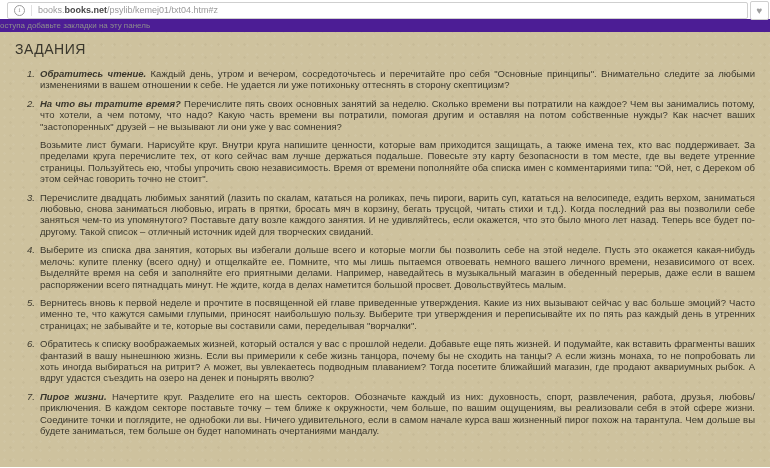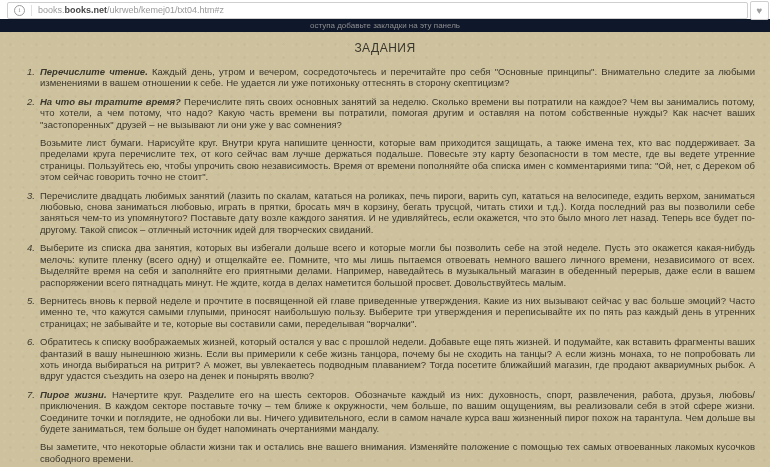--- a/index.html
+++ b/index.html
@@ -23,70 +23,69 @@
   }
   .url-sep{width:1px;height:11px;background:#e0e0e0;flex:0 0 auto;}
   .url-text{font-size:9px;white-space:nowrap;color:#9a9a9a;}
   .url-text .host{color:#4a4a4a;font-weight:bold;}
   .heart-btn{
     width:17px;height:17px;border:1px solid #cfcfcf;border-radius:2px;background:#fff;
     margin-left:2px;display:flex;align-items:center;justify-content:center;
     color:#9e9e9e;font-size:10px;flex:0 0 auto;
   }
   .hintbar{
-    background:#0f172a;height:13px;line-height:13px;font-size:8px;color:#8d8d8d;
-    white-space:nowrap;overflow:hidden;text-align:center;
+    background:#4c1d95;height:13px;line-height:13px;font-size:8px;color:#8d8d8d;
+    white-space:nowrap;overflow:hidden;
   }
   
   .content{
     background:#cec29e;
     background-image:
       radial-gradient(rgba(255,255,255,0.05) 1px, transparent 1.5px),
       radial-gradient(rgba(90,70,40,0.05) 1px, transparent 1.5px);
     background-size:9px 9px,13px 13px;
     background-position:0 0,4px 6px;
     height:435px;box-sizing:border-box;
     padding:5px 15px 0 15px;
     color:#39362c;
   }
   .page-title{
-    text-align:center;font-size:12px;font-weight:400;letter-spacing:0.5px;
+    font-size:14px;font-weight:400;letter-spacing:0.5px;
     margin:4px 0 11px 0;color:#39362c;
   }
   .para{
     position:relative;margin:0 0 7px 25px;text-align:justify;
     font-size:9.5px;line-height:11.4px;
   }
   .para .num{position:absolute;left:-13px;top:0;font-style:italic;}
   .para .lead{font-style:italic;font-weight:bold;}
 </style>
 </head>
 <body>
 
 <div class="chrome">
   <div class="urlbar">
     <span class="info-icon">i</span>
     <span class="url-sep"></span>
-    <span class="url-text"><span>books.</span><span class="host">books.net</span><span>/ukrweb/kemej01/txt04.htm#z</span></span>
+    <span class="url-text"><span>books.</span><span class="host">books.net</span><span>/psylib/kemej01/txt04.htm#z</span></span>
   </div>
   <div class="heart-btn">
     <span>♥</span>
   </div>
 </div>
 
 <div class="hintbar">
   <span>оступа добавьте закладки на эту панель</span>
 </div>
 
 <div class="content">
   <div class="page-title">ЗАДАНИЯ</div>
   <div>
-      <div class="para"><span class="num">1.</span><span class="lead">Перечислите чтение. </span><span>Каждый день, утром и вечером, сосредоточьтесь и перечитайте про себя "Основные принципы". Внимательно следите за любыми изменениями в вашем отношении к себе. Не удается ли уже потихоньку оттеснять в сторону скептицизм?</span></div>
+      <div class="para"><span class="num">1.</span><span class="lead">Обратитесь чтение. </span><span>Каждый день, утром и вечером, сосредоточьтесь и перечитайте про себя "Основные принципы". Внимательно следите за любыми изменениями в вашем отношении к себе. Не удается ли уже потихоньку оттеснять в сторону скептицизм?</span></div>
       <div class="para"><span class="num">2.</span><span class="lead">На что вы тратите время? </span><span>Перечислите пять своих основных занятий за неделю. Сколько времени вы потратили на каждое? Чем вы занимались потому, что хотели, а чем потому, что надо? Какую часть времени вы потратили, помогая другим и оставляя на потом собственные нужды? Как насчет ваших "застопоренных" друзей – не вызывают ли они уже у вас сомнения?</span></div>
       <div class="para"><span>Возьмите лист бумаги. Нарисуйте круг. Внутри круга напишите ценности, которые вам приходится защищать, а также имена тех, кто вас поддерживает. За пределами круга перечислите тех, от кого сейчас вам лучше держаться подальше. Повесьте эту карту безопасности в том месте, где вы ведете утренние страницы. Пользуйтесь ею, чтобы упрочить свою независимость. Время от времени пополняйте оба списка имен с комментариями типа: "Ой, нет, с Дереком об этом сейчас говорить точно не стоит".</span></div>
       <div class="para"><span class="num">3.</span><span>Перечислите двадцать любимых занятий (лазить по скалам, кататься на роликах, печь пироги, варить суп, кататься на велосипеде, ездить верхом, заниматься любовью, снова заниматься любовью, играть в прятки, бросать мяч в корзину, бегать трусцой, читать стихи и т.д.). Когда последний раз вы позволили себе заняться чем-то из упомянутого? Поставьте дату возле каждого занятия. И не удивляйтесь, если окажется, что это было много лет назад. Теперь все будет по-другому. Такой список – отличный источник идей для творческих свиданий.</span></div>
       <div class="para"><span class="num">4.</span><span>Выберите из списка два занятия, которых вы избегали дольше всего и которые могли бы позволить себе на этой неделе. Пусть это окажется какая-нибудь мелочь: купите пленку (всего одну) и отщелкайте ее. Помните, что мы лишь пытаемся отвоевать немного вашего личного времени, независимого от всех. Выделяйте время на себя и заполняйте его приятными делами. Например, наведайтесь в музыкальный магазин в обеденный перерыв, даже если в вашем распоряжении всего пятнадцать минут. Не ждите, когда в делах наметится большой просвет. Довольствуйтесь малым.</span></div>
       <div class="para"><span class="num">5.</span><span>Вернитесь вновь к первой неделе и прочтите в посвященной ей главе приведенные утверждения. Какие из них вызывают сейчас у вас больше эмоций? Часто именно те, что кажутся самыми глупыми, приносят наибольшую пользу. Выберите три утверждения и переписывайте их по пять раз каждый день в утренних страницах; не забывайте и те, которые вы составили сами, переделывая "ворчалки".</span></div>
       <div class="para"><span class="num">6.</span><span>Обратитесь к списку воображаемых жизней, который остался у вас с прошлой недели. Добавьте еще пять жизней. И подумайте, как вставить фрагменты ваших фантазий в вашу нынешнюю жизнь. Если вы примерили к себе жизнь танцора, почему бы не сходить на танцы? А если жизнь монаха, то не попробовать ли хоть иногда выбираться на ритрит? А может, вы увлекаетесь подводным плаванием? Тогда посетите ближайший магазин, где продают аквариумных рыбок. А вдруг удастся съездить на озеро на денек и понырять вволю?</span></div>
       <div class="para"><span class="num">7.</span><span class="lead">Пирог жизни. </span><span>Начертите круг. Разделите его на шесть секторов. Обозначьте каждый из них: духовность, спорт, развлечения, работа, друзья, любовь/приключения. В каждом секторе поставьте точку – тем ближе к окружности, чем больше, по вашим ощущениям, вы реализовали себя в этой сфере жизни. Соедините точки и поглядите, не однобоки ли вы. Ничего удивительного, если в самом начале курса ваш жизненный пирог похож на тарантула. Чем дольше вы будете заниматься, тем больше он будет напоминать очертаниями мандалу.</span></div>
-      <div class="para"><span>Вы заметите, что некоторые области жизни так и остались вне вашего внимания. Изменяйте положение с помощью тех самых отвоеванных лакомых кусочков свободного времени.</span></div>
     </div>
 </div>
 
 </body></html>

